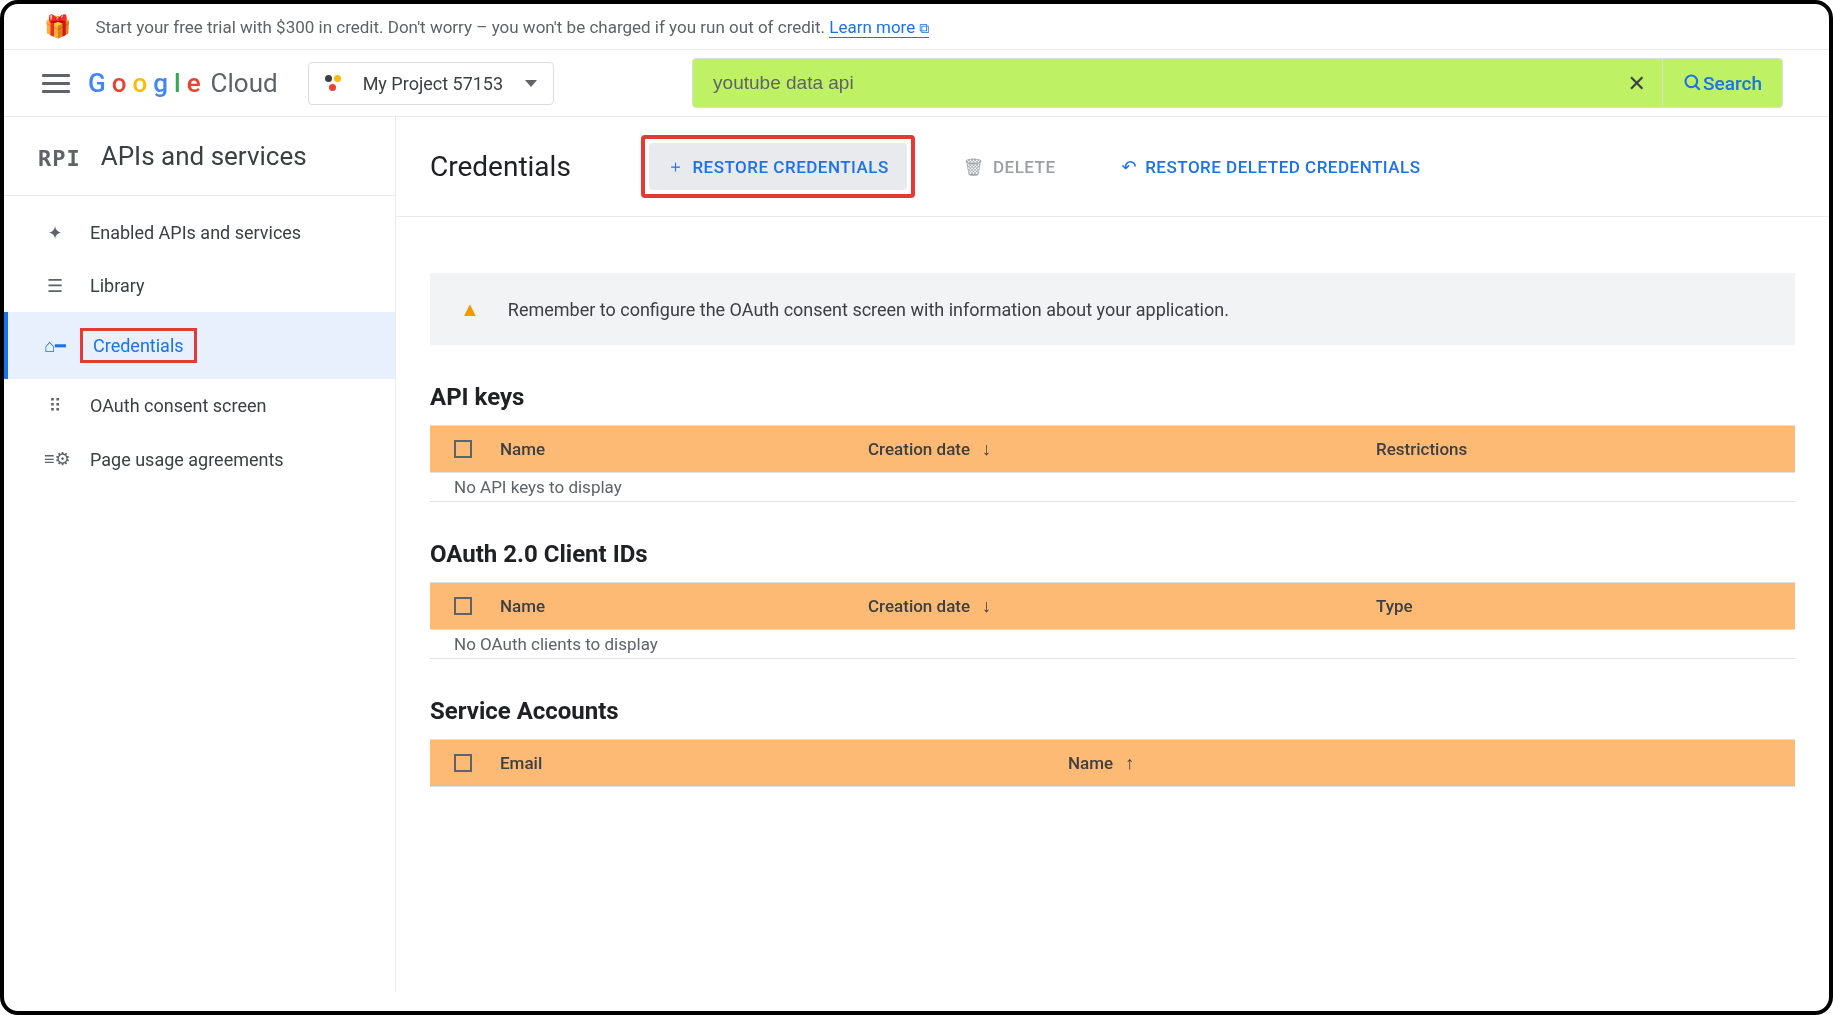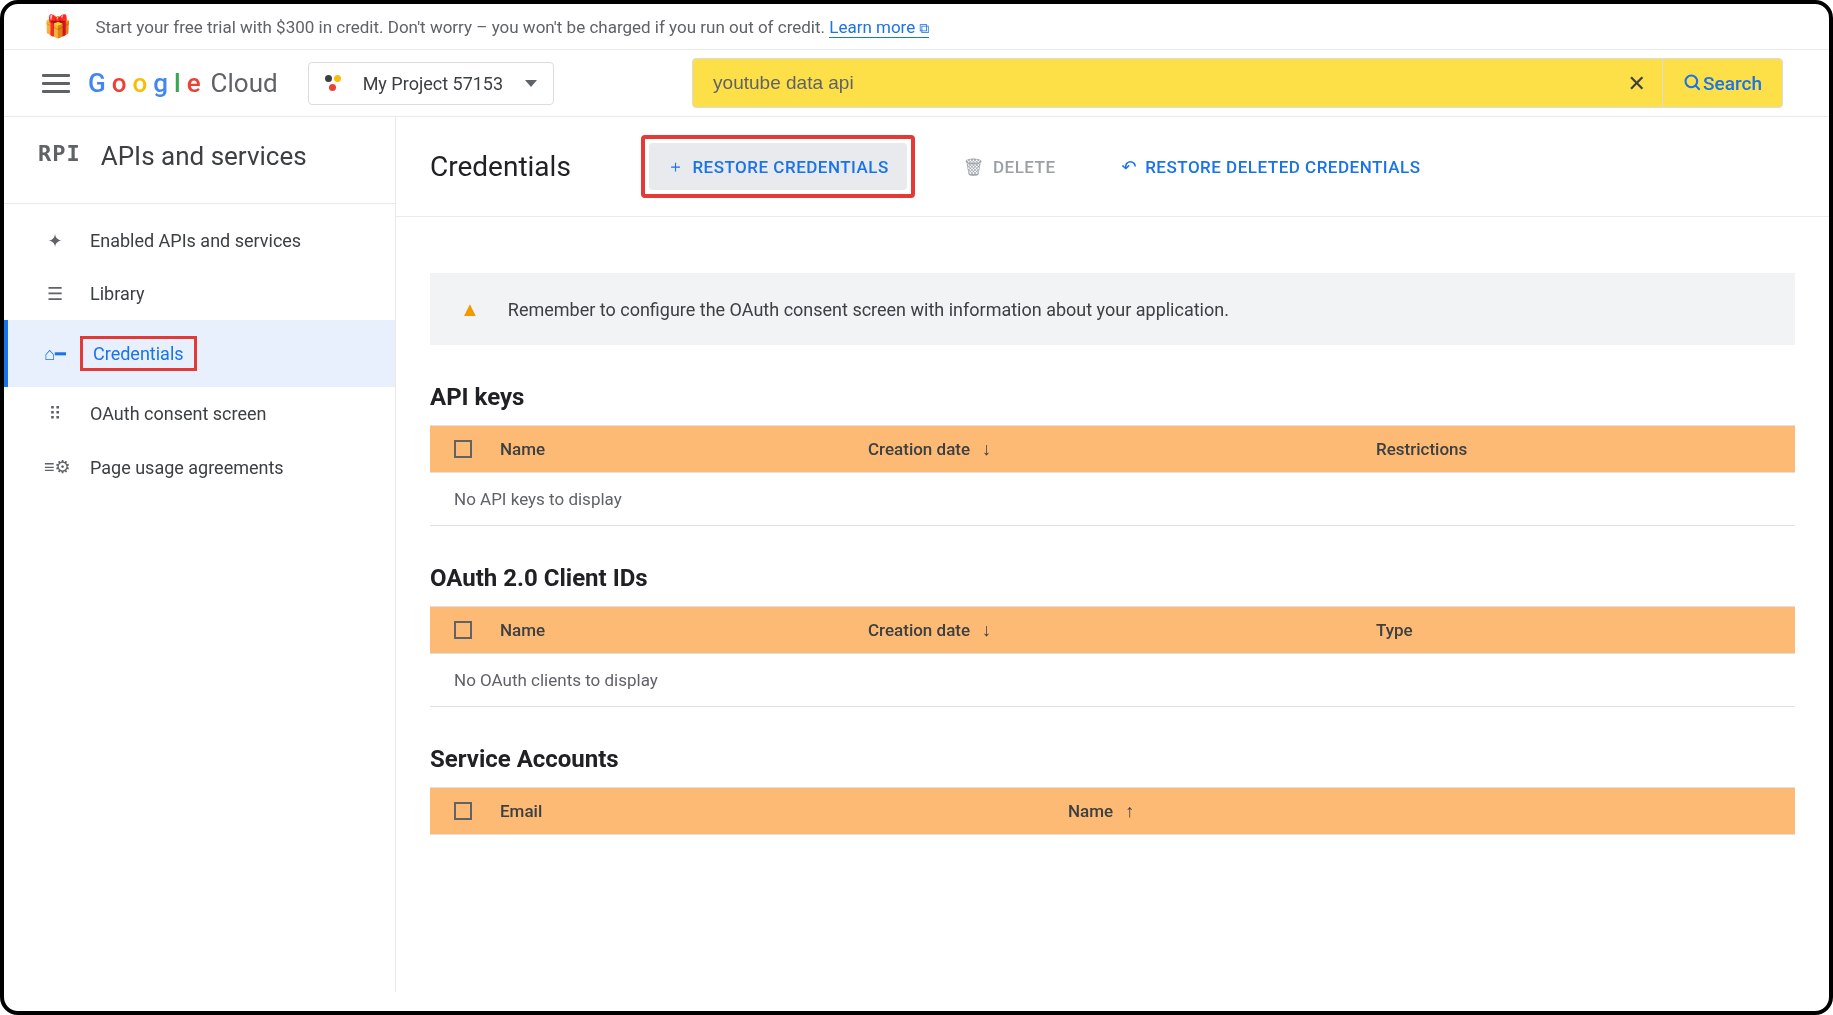--- a/index.html
+++ b/index.html
@@ -57,21 +57,21 @@
     margin-left: 12px;
   }
   .project-picker .dots { width:16px;height:16px; position:relative; }
   .project-picker .dots::before { content:""; position:absolute; width:7px;height:7px; border-radius:50%; background:#3c4043; top:0; left:0;}
   .project-picker .dots::after { content:""; position:absolute; width:7px;height:7px; border-radius:50%; background:#fbbc05; top:0; right:0;}
   .project-picker .dots span { position:absolute; width:7px;height:7px; border-radius:50%; background:#ea4335; bottom:0; left:4px;}
   .caret { border-left:6px solid transparent; border-right:6px solid transparent; border-top:7px solid #5f6368; }
   .searchbox {
     flex:1; display:flex; align-items:center;
     border:1px solid #dadce0; border-radius:4px;
-    background:#fde047; margin-left:120px; margin-right:8px;
+    background:#bef264; margin-left:120px; margin-right:8px;
     height:50px;
   }
   .searchbox input {
     flex:1; border:none; background:transparent; outline:none;
     font-size:19px; padding: 0 20px; color:#5f6368;
   }
   .searchbox .clear { font-size:22px; padding:0 16px; cursor:pointer; color:#3c4043; border-right:1px solid #dadce0; height:100%; display:flex; align-items:center;}
   .searchbox .searchbtn { display:flex; align-items:center; padding:0 20px; color:#1a73e8; font-size:19px; font-weight:500; cursor:pointer;}
   .search-icon-svg { width:20px; height:20px; }
 
@@ -79,23 +79,23 @@
   .body {
     display:flex;
     height: calc(100% - 60px - 72px);
   }
   .sidebar {
     width: 392px;
     border-right:1px solid #e8eaed;
     padding-top: 0;
   }
   .sidebar-title {
-    display:flex; align-items:flex-start; gap:20px;
+    display:flex; align-items:flex-end; gap:20px;
     font-size:26px; font-weight:400; color:#3c4043;
-    padding: 24px 20px 32px 34px;
+    padding: 24px 20px 24px 34px;
     border-bottom:1px solid #e8eaed;
   }
   .sidebar-title .api-icon { font-family: monospace; font-weight:700; letter-spacing:1px; color:#5f6368; font-size:22px;}
   .nav { padding-top:10px; }
   .nav-item {
     display:flex; align-items:center; gap:24px;
     padding: 16px 20px 16px 40px;
     font-size:18px; color:#3c4043; cursor:pointer;
     position:relative;
   }
@@ -149,21 +149,21 @@
     background:#fdba74; padding:12px 24px; border-top:1px solid #e0e0e0; border-bottom:1px solid #e0e0e0;
     font-size:17px; font-weight:500; color:#3c4043;
   }
   .table-head .chk { width:18px;height:18px;border:2px solid #5f6368; }
   .col-name { flex:0 0 340px;}
   .col-mid  { flex:0 0 480px; display:flex; align-items:center; gap:8px;}
   .col-right{ flex:1;}
   .arrow-down::after{content:"↓"; font-size:18px; margin-left:4px;}
   .arrow-up::after{content:"↑"; font-size:18px; margin-left:4px;}
   .empty-row {
-    padding:16px 24px; color:#5f6368; font-size:17px;
+    padding:4px 24px; color:#5f6368; font-size:17px;
     border-bottom:1px solid #e0e0e0;
   }
 </style>
 </head>
 <body>
 
 <div class="trial-banner">
   <span class="gift-icon">🎁</span>
   <span>
     <span>Start your free trial with $300 in credit. Don't worry – you won't be charged if you run out of credit.</span>

